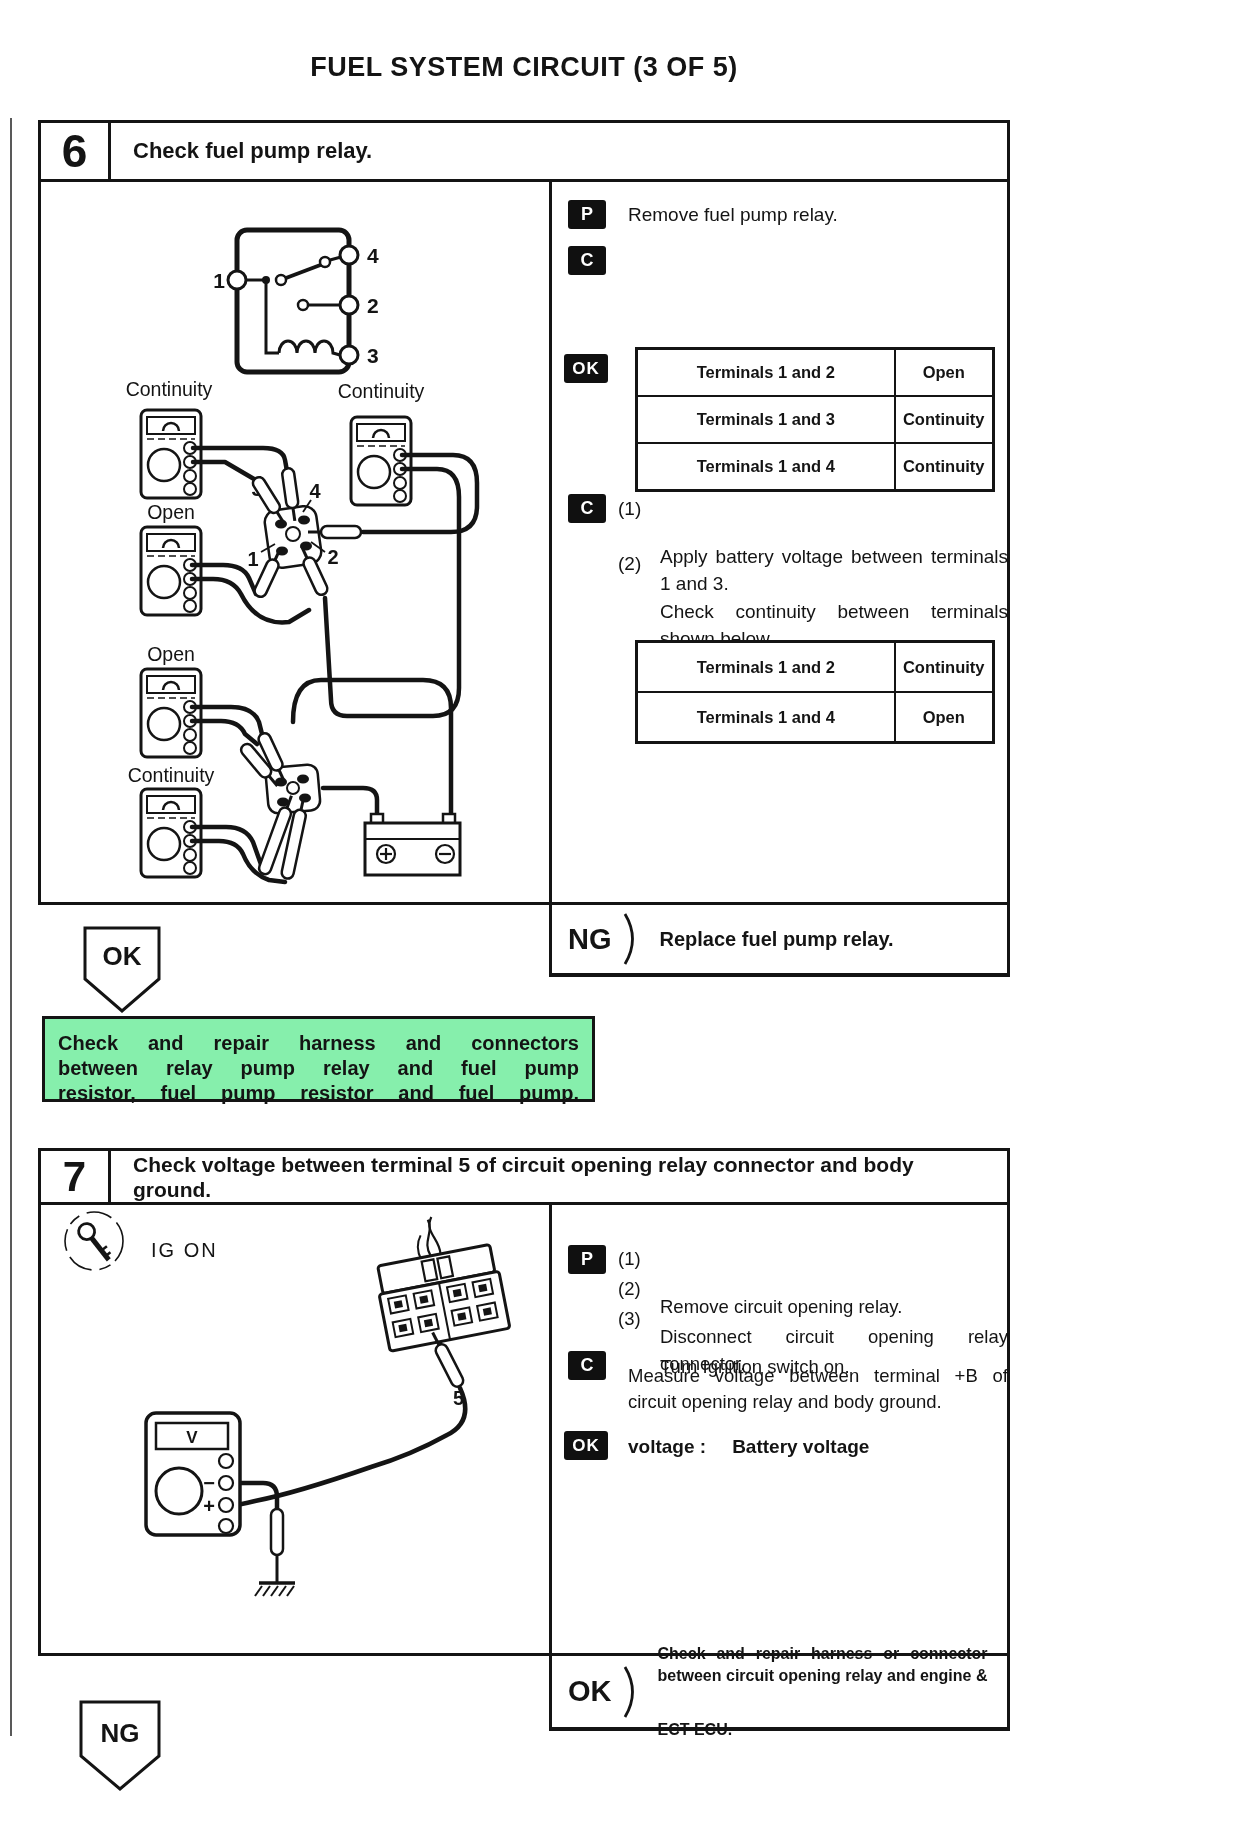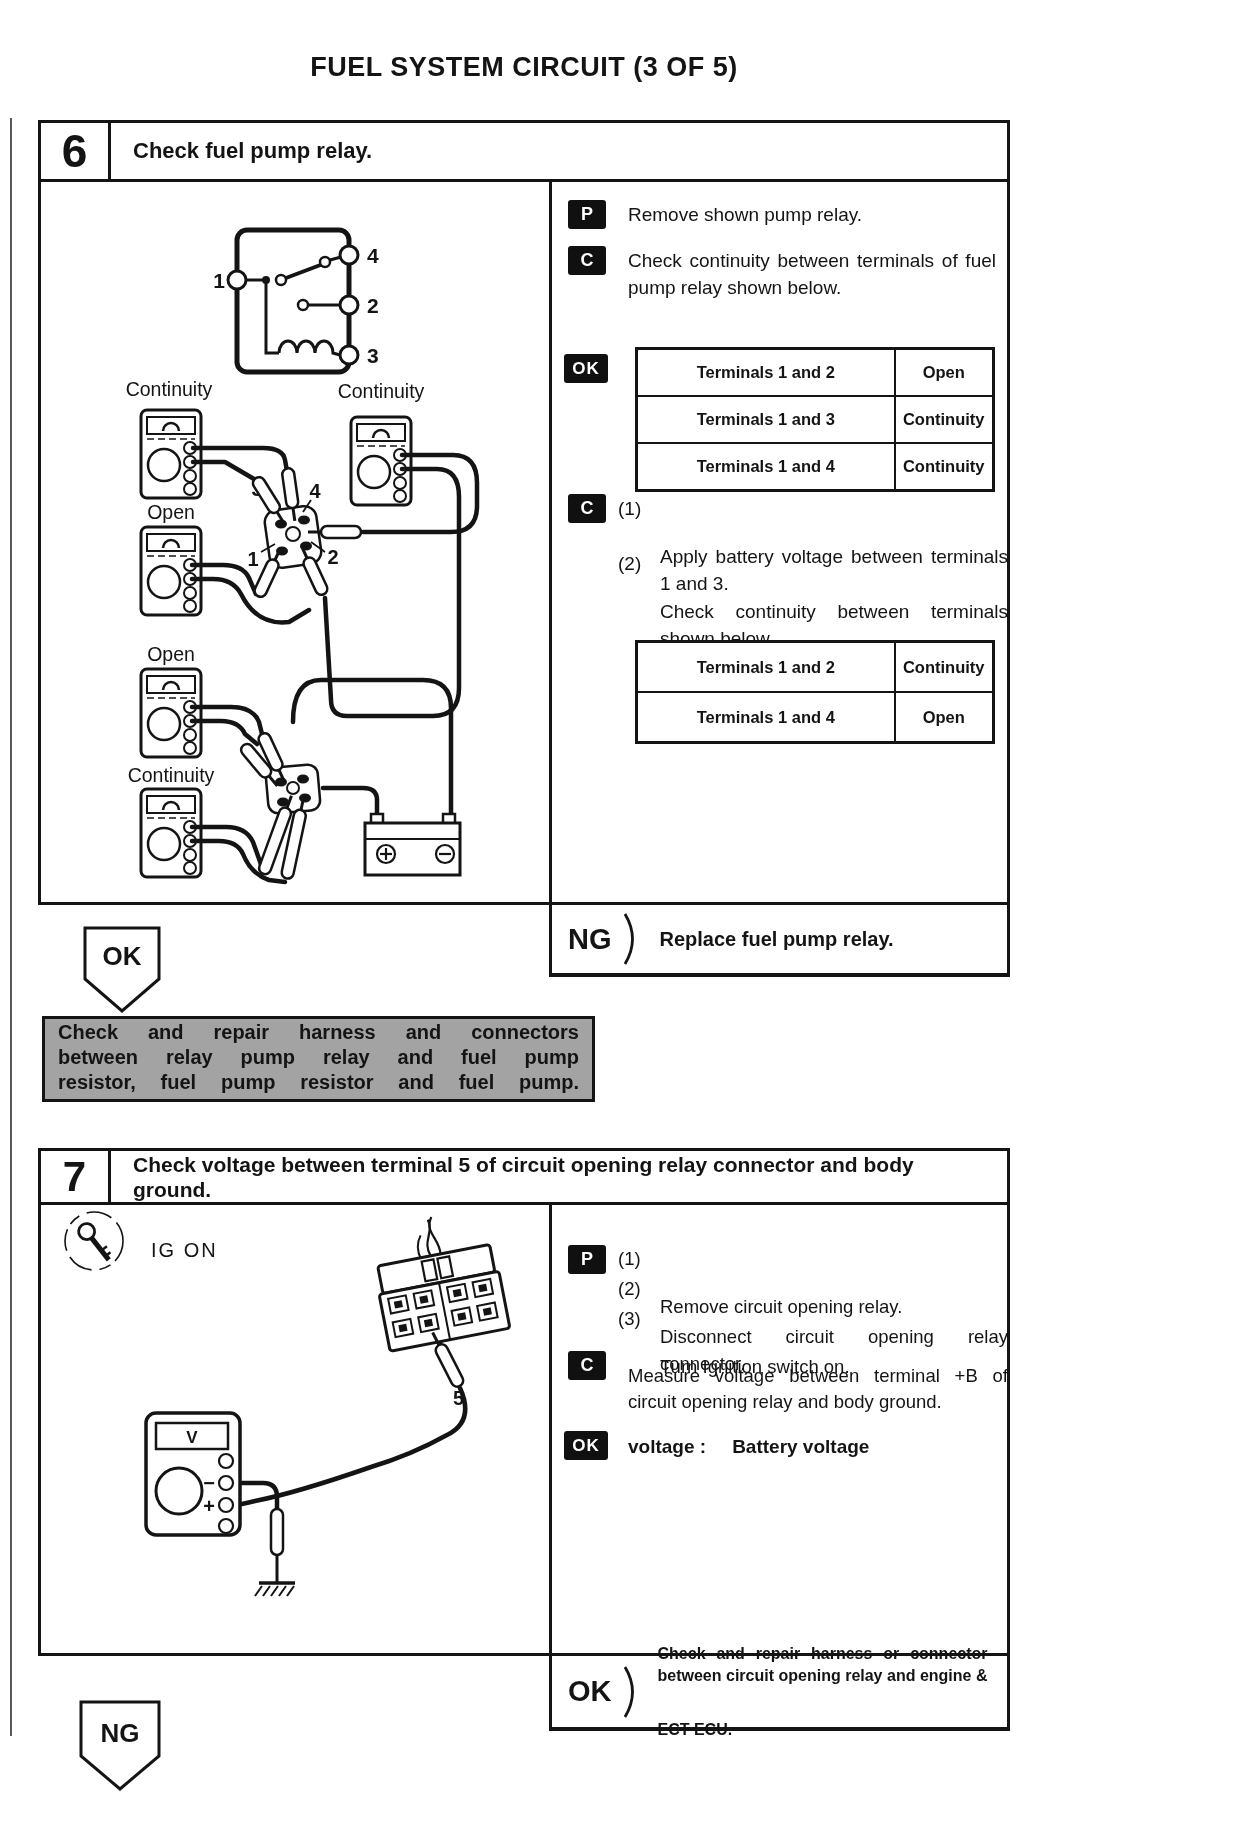--- a/index.html
+++ b/index.html
@@ -39,21 +39,21 @@
   .flowrow{position:absolute;display:flex;align-items:center;box-sizing:border-box;background:#fff;border:3px solid #141414;border-bottom-width:4px;}
   #b6ng{left:549px;top:902px;width:461px;height:75px;}
   #b7ok{left:549px;top:1653px;width:461px;height:78px;}
   .flabel{font-size:29px;font-weight:700;margin-left:16px;flex:none;}
   .chev{margin-left:10px;flex:none;}
   .faction{font-size:20px;font-weight:700;margin-left:16px;line-height:24px;}
   .faction-s{margin-left:14px;width:330px;}
   .faction-s div{font-size:16px;font-weight:700;line-height:22px;text-align:justify;text-align-last:justify;}
   .faction-s div.last{text-align-last:left;margin-top:32px;}
   #harness{position:absolute;left:42px;top:1016px;width:553px;height:86px;border:3px solid #141414;
-           box-sizing:border-box;padding:1px 13px;background:#a3a3a3;}
+           box-sizing:border-box;padding:12px 13px;background:#86efac;}
   #harness .hl{font-size:20px;font-weight:700;line-height:25px;text-align:justify;text-align-last:justify;}
   .okspec{position:absolute;font-size:19px;font-weight:700;line-height:27px;}
   .okspec .gap{display:inline-block;width:26px;}
   svg{display:block;}
   text{fill:#141414;}
 </style>
 </head>
 <body>
 
 <div id="page">
@@ -215,24 +215,23 @@
         <g>
           <circle cx="404" cy="672" r="9" fill="none" stroke="#141414" stroke-width="2.2"></circle>
           <line x1="398" y1="672" x2="410" y2="672" stroke="#141414" stroke-width="2.2"></line>
         </g>
       </g>
     </svg>
   </div>
 
   <div class="cell" id="b6r">
     <span class="badge" style="left:16px;top:18px;">P</span>
-    <div class="txt" style="left:76px;top:19px;width:380px;">Remove shown pump relay.</div>
+    <div class="txt" style="left:76px;top:19px;width:380px;">Remove fuel pump relay.</div>
 
     <span class="badge" style="left:16px;top:64px;">C</span>
-    <div class="txt jp" style="left:76px;top:65px;width:368px;">Check continuity between terminals of fuel pump relay shown below.</div>
 
     <span class="badge okb" style="left:12px;top:172px;">OK</span>
     <table class="ttable" style="left:83px;top:165px;width:360px;">
       <colgroup>
           <col style="width:258px;">
           <col>
         </colgroup>
       <tbody>
           <tr>
         <td>Terminals 1 and 2</td>

